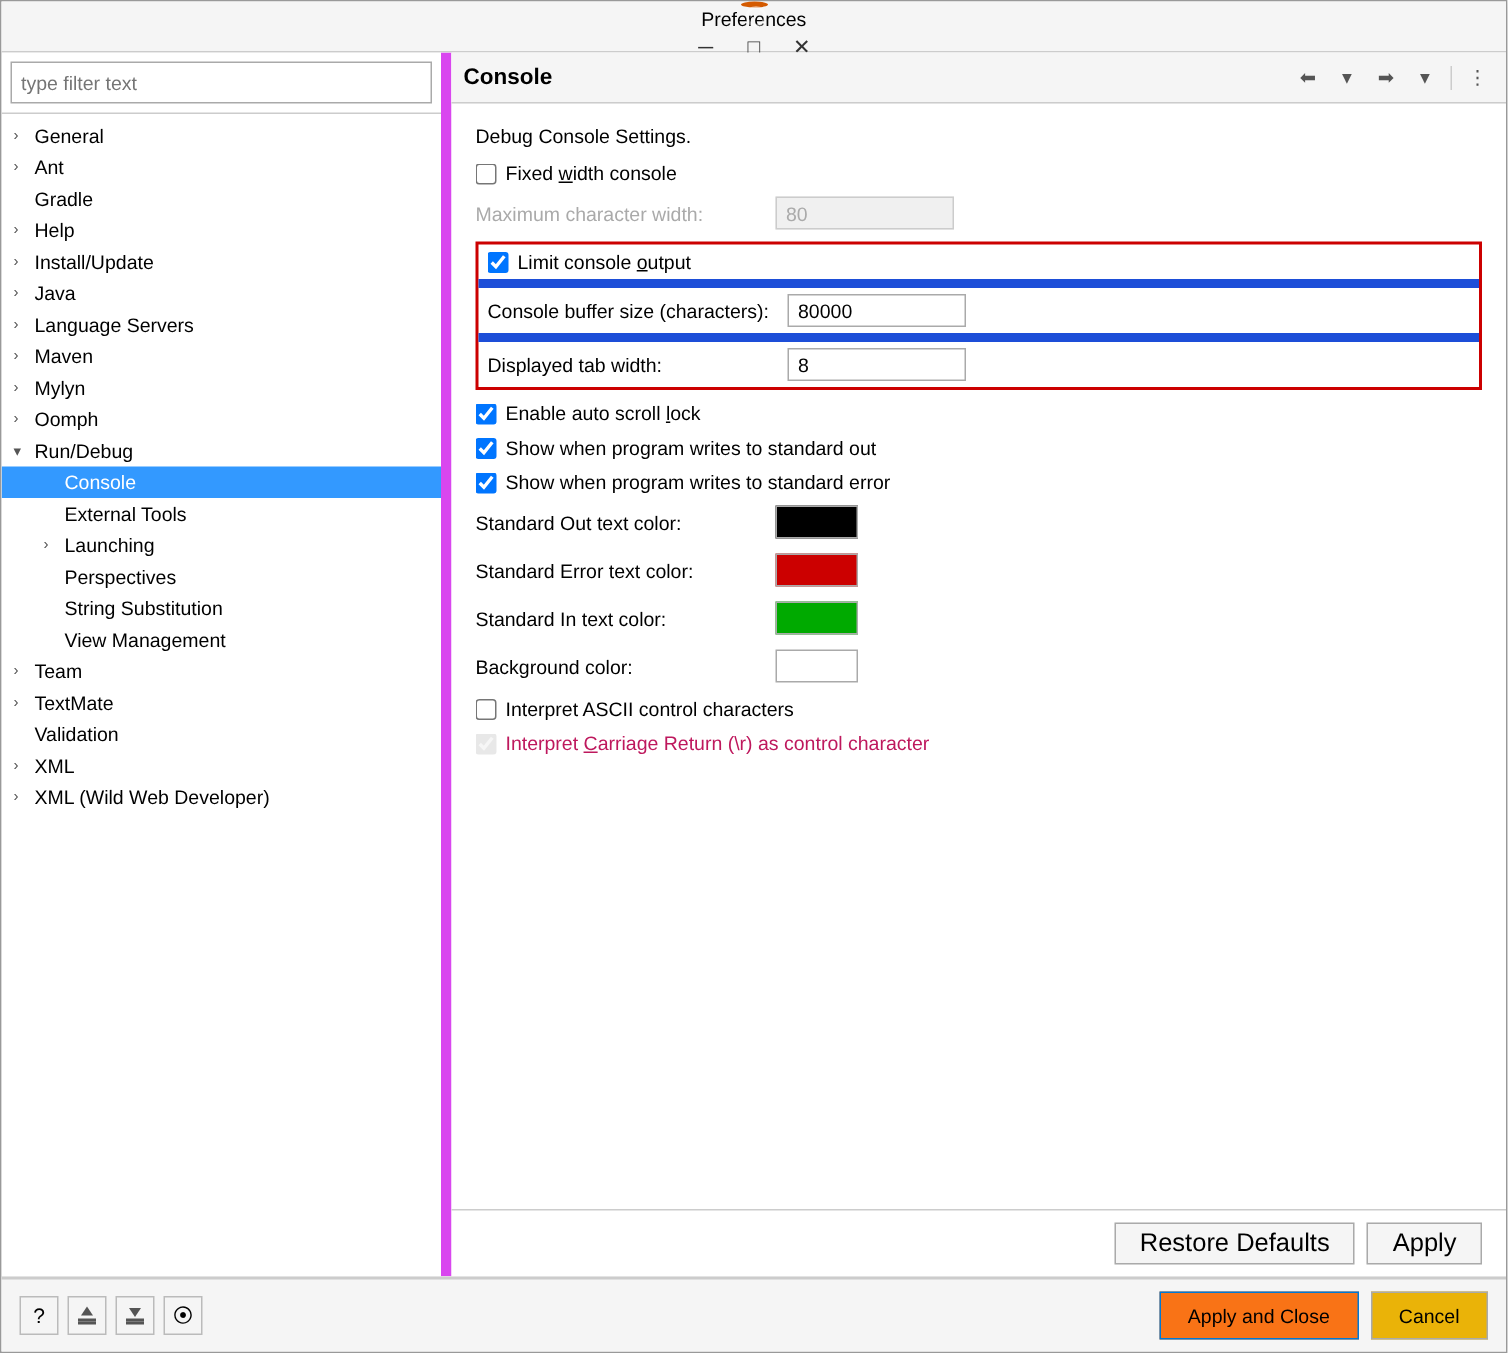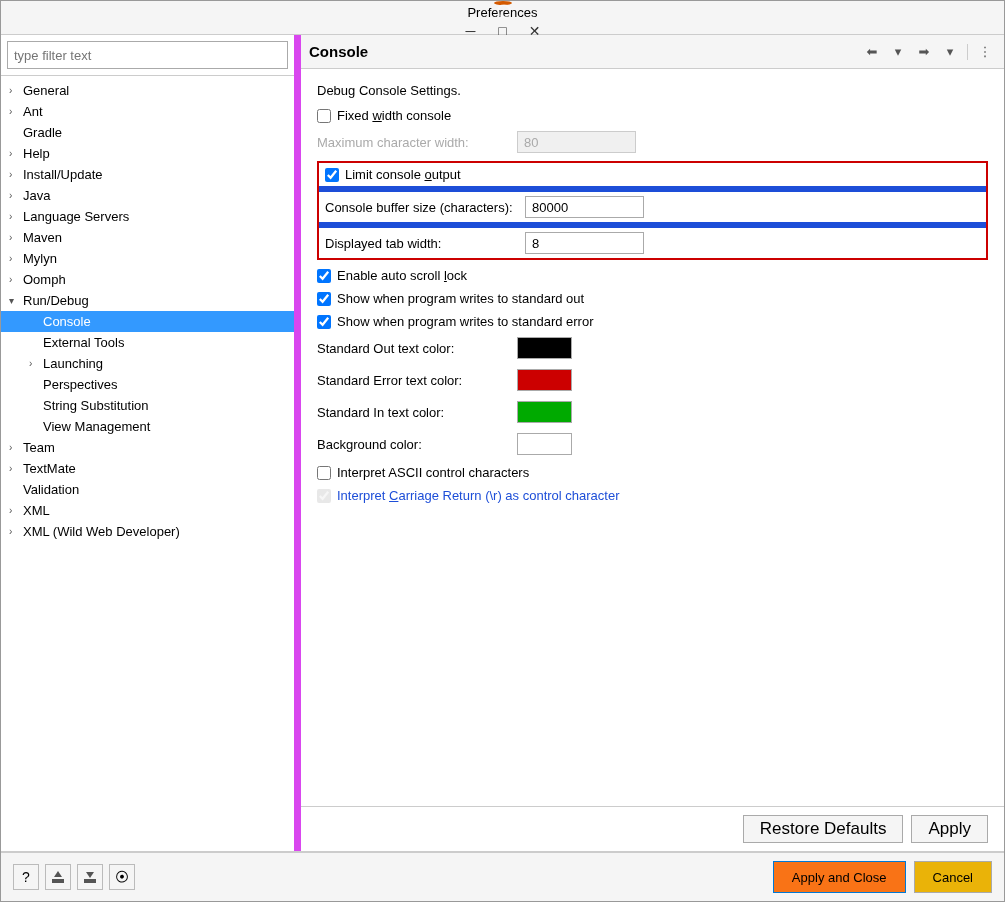--- a/index.html
+++ b/index.html
@@ -516,21 +516,21 @@
           <div class="color-swatch" style="background:#ffffff; border:1px solid #aaa;"></div>
         </div>
 
         <div class="checkbox-row">
           <input type="checkbox" id="interpret-ascii" style="">
           <label for="interpret-ascii">Interpret ASCII control characters</label>
         </div>
 
         <div class="checkbox-row">
           <input type="checkbox" checked="" id="interpret-cr" disabled="" style="margin-right: 6px; width: 14px; height: 14px; opacity: 0.5;">
-          <label for="interpret-cr" style="color:#1d4ed8;">
+          <label for="interpret-cr" style="color:#be185d;">
             <span>Interpret </span><span style="text-decoration:underline">C</span><span>arriage Return (\r) as control character</span>
           </label>
         </div>
       </div>
 
       <div class="panel-buttons">
         <button class="btn">Restore Defaults</button>
         <button class="btn">Apply</button>
       </div>
     </div>

